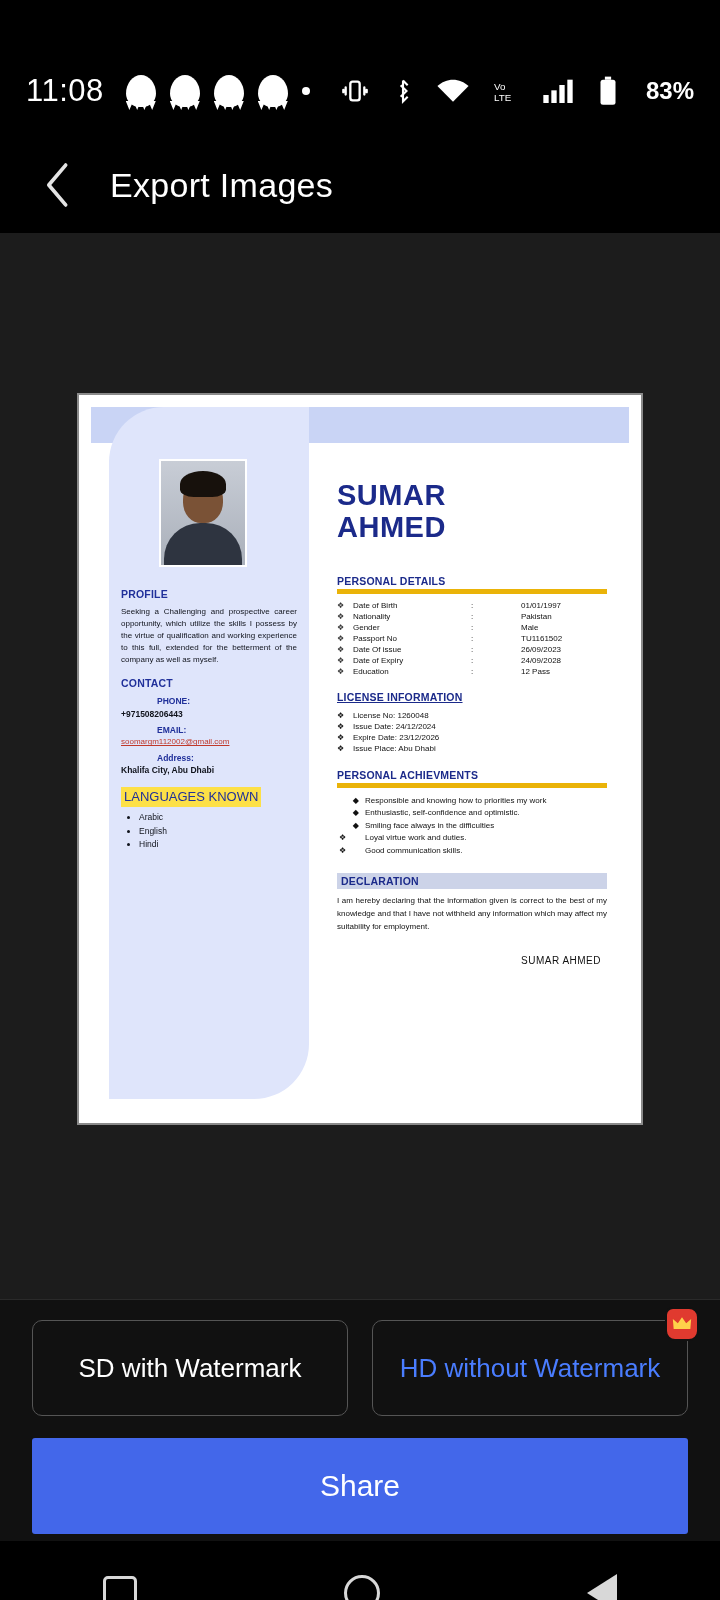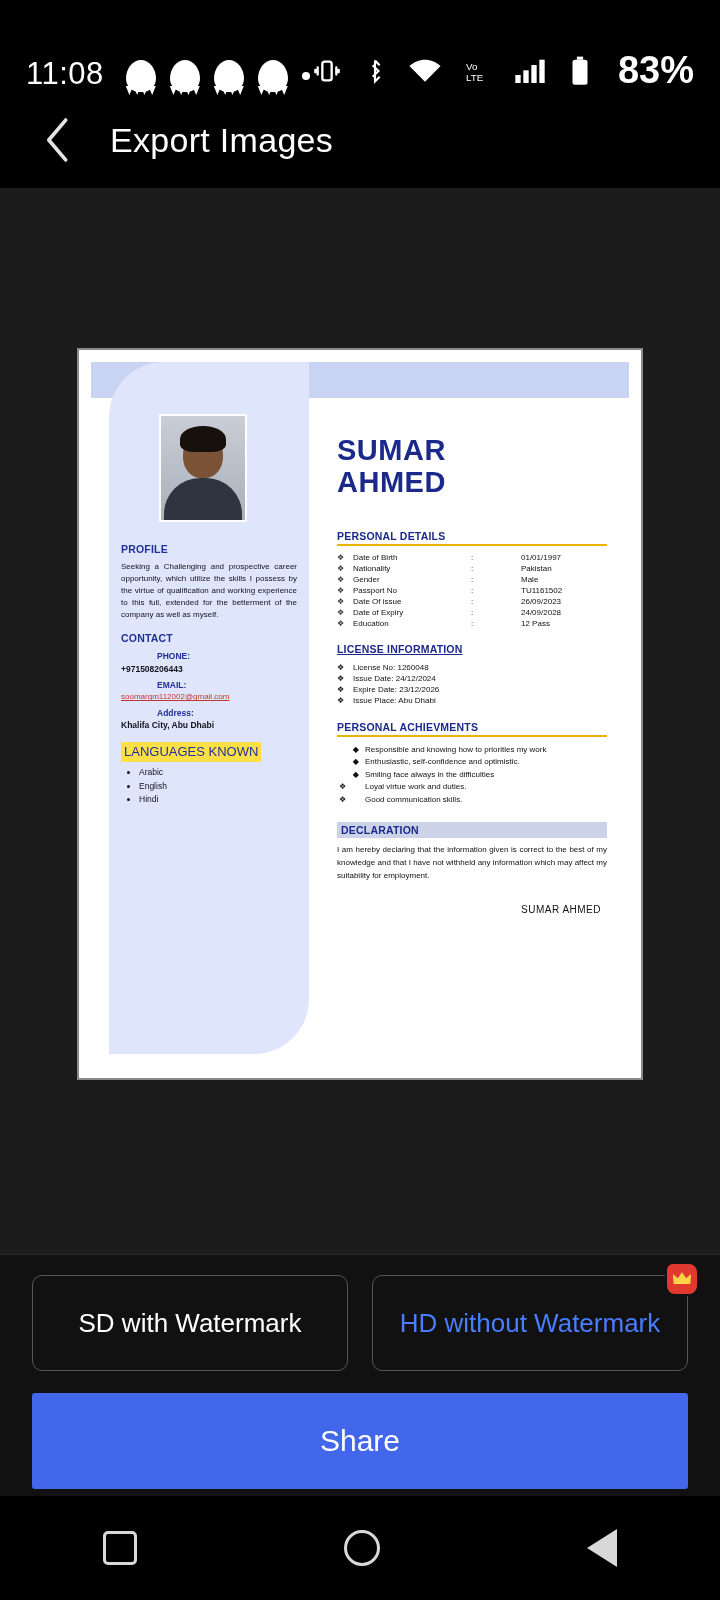--- a/index.html
+++ b/index.html
@@ -6,39 +6,39 @@
   html, body {
     width: 720px; height: 1600px;
     background: #000;
     font-family: "Liberation Sans", sans-serif;
     overflow: hidden;
   }
   .phone { position: relative; width: 720px; height: 1600px; background: #000; }
 
   
   .statusbar {
-    height: 92px; display: flex; align-items: flex-end;
-    padding: 0 26px; color: #fff; background: #000;
+    height: 92px; display: flex; align-items: center;
+    padding: 0 26px; color: #fff; background: #000; margin-top: 45px;
   }
   .status-time { font-size: 31px; letter-spacing: .5px; }
   .status-icons-left { display: flex; align-items: center; gap: 14px; margin-left: 22px; }
   .ghost {
     width: 30px; height: 32px; background: #fff;
     border-radius: 50% 50% 45% 45% / 58% 58% 42% 42%;
     position: relative;
   }
   .ghost::after {
     content: ""; position: absolute; bottom: -3px; left: 0; right: 0; height: 9px;
     background: #fff;
     clip-path: polygon(0 0, 12% 100%, 25% 0, 38% 100%, 50% 0, 62% 100%, 75% 0, 88% 100%, 100% 0);
   }
   .dot-small { width: 8px; height: 8px; border-radius: 50%; background: #fff; }
   .status-right { margin-left: auto; display: flex; align-items: center; gap: 24px; }
   .status-right svg { display: block; }
-  .battery-pct { font-size: 38px; font-weight: bold; margin-left: 4px; }
+  .battery-pct { font-size: 24px; font-weight: bold; margin-left: 4px; }
 
   
   .appbar { height: 96px; display: flex; align-items: center; padding-left: 30px; background: #000; }
   .back-btn { width: 56px; height: 56px; display: flex; align-items: center; justify-content: center; }
   .appbar-title { color: #fff; font-size: 34px; margin-left: 24px; letter-spacing: .3px; }
 
   
   .preview-area {
     position: absolute; top: 188px; left: 0; right: 0; bottom: 312px;
     background: #1c1c1c; display: flex; align-items: flex-start; justify-content: center;
@@ -116,21 +116,21 @@
   .lang-list li { margin-bottom: 1px; }
 
   .name {
     position: absolute; left: 246px; top: 72px;
     color: #1b2a8a; font-weight: bold; font-size: 29px; line-height: 1.12;
     letter-spacing: .5px;
   }
   .right-col { position: absolute; left: 246px; top: 168px; right: 22px; color: #111; }
   .rc-head {
     color: #1b2a8a; font-weight: bold; font-size: 10.5px; letter-spacing: .2px;
-    border-bottom: 2px solid #eab308; padding-bottom: 2px; display: block;
+    border-bottom: 5px solid #eab308; padding-bottom: 2px; display: block;
   }
   .rc-head.underline-only { border-bottom: none; text-decoration: underline; }
   .rc-head.shaded {
     background: #ccd3e8; border-bottom: none; padding: 2px 4px;
   }
   table.details { width: 100%; border-collapse: collapse; margin-top: 6px; font-size: 8px; }
   table.details td { padding: 1px 0; vertical-align: top; }
   td.bullet { width: 16px; color: #333; }
   td.key { width: 118px; }
   td.colon { width: 50px; }

